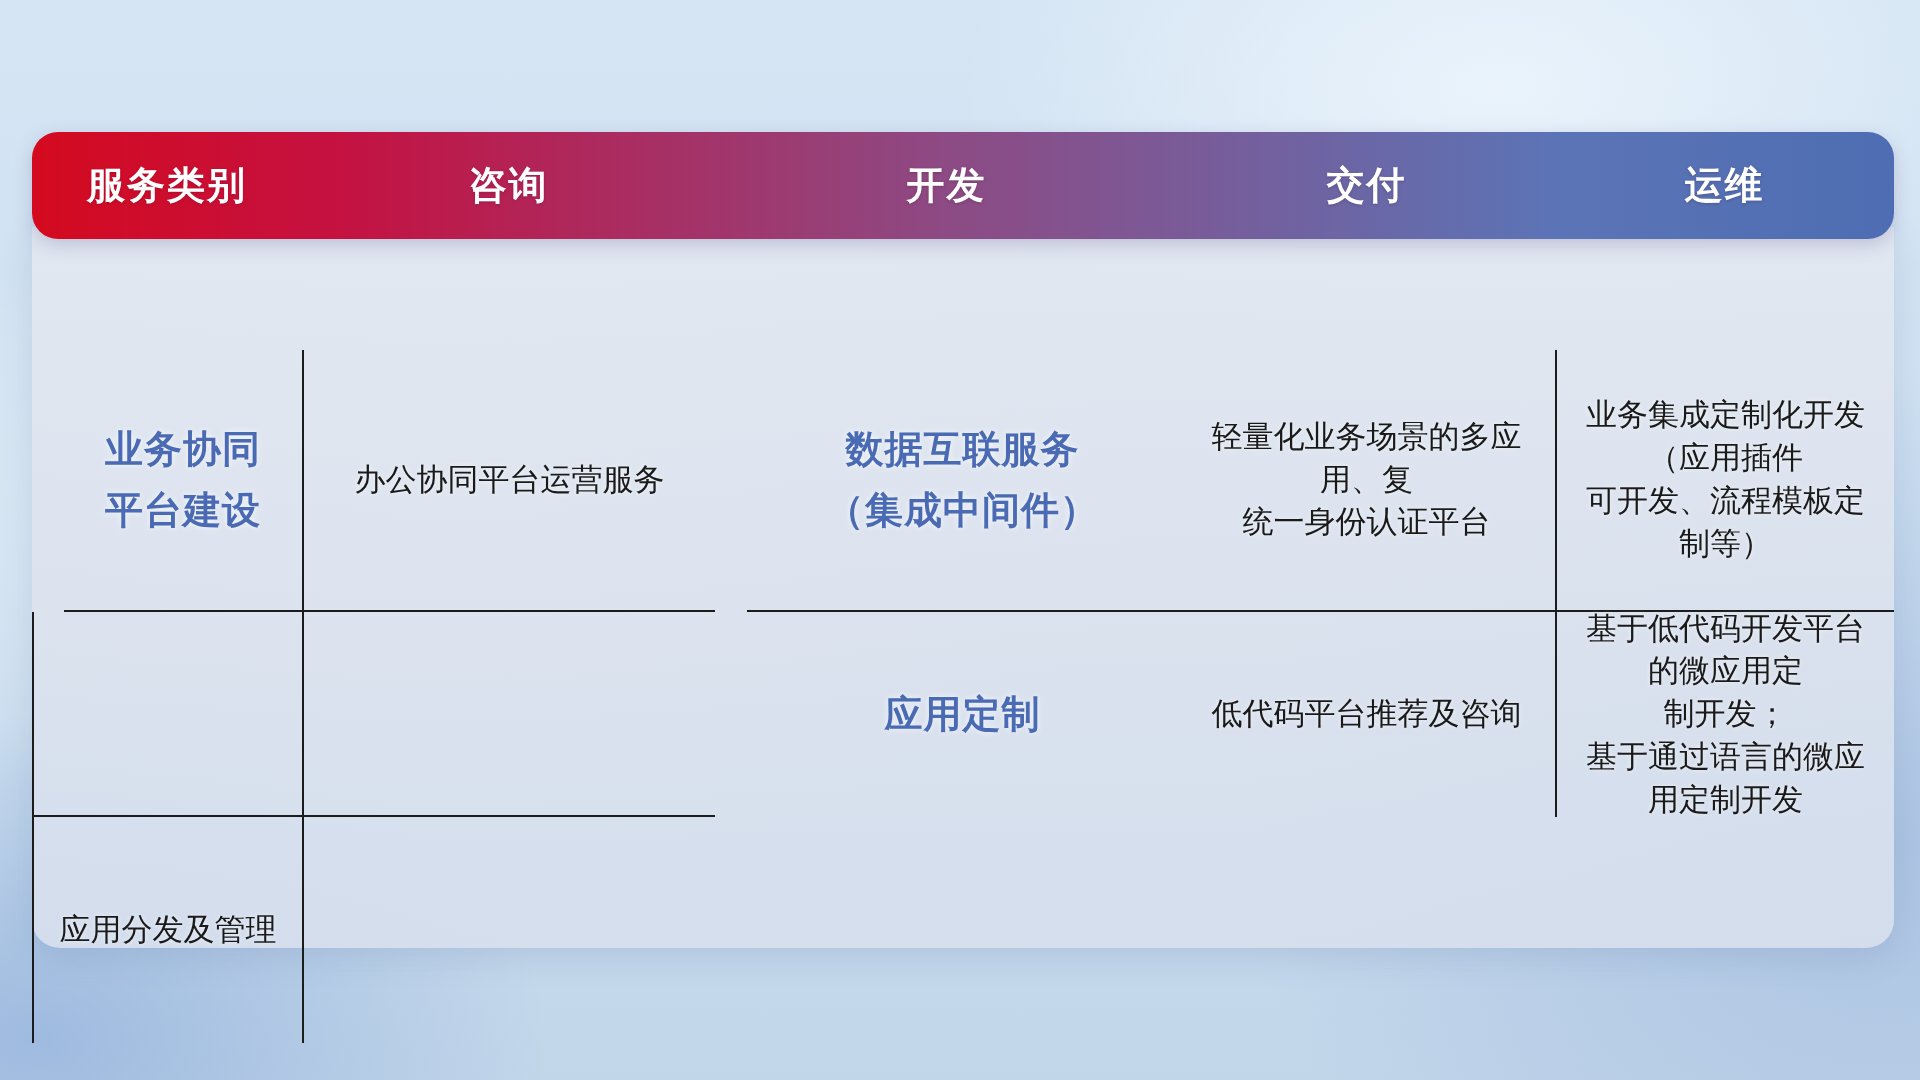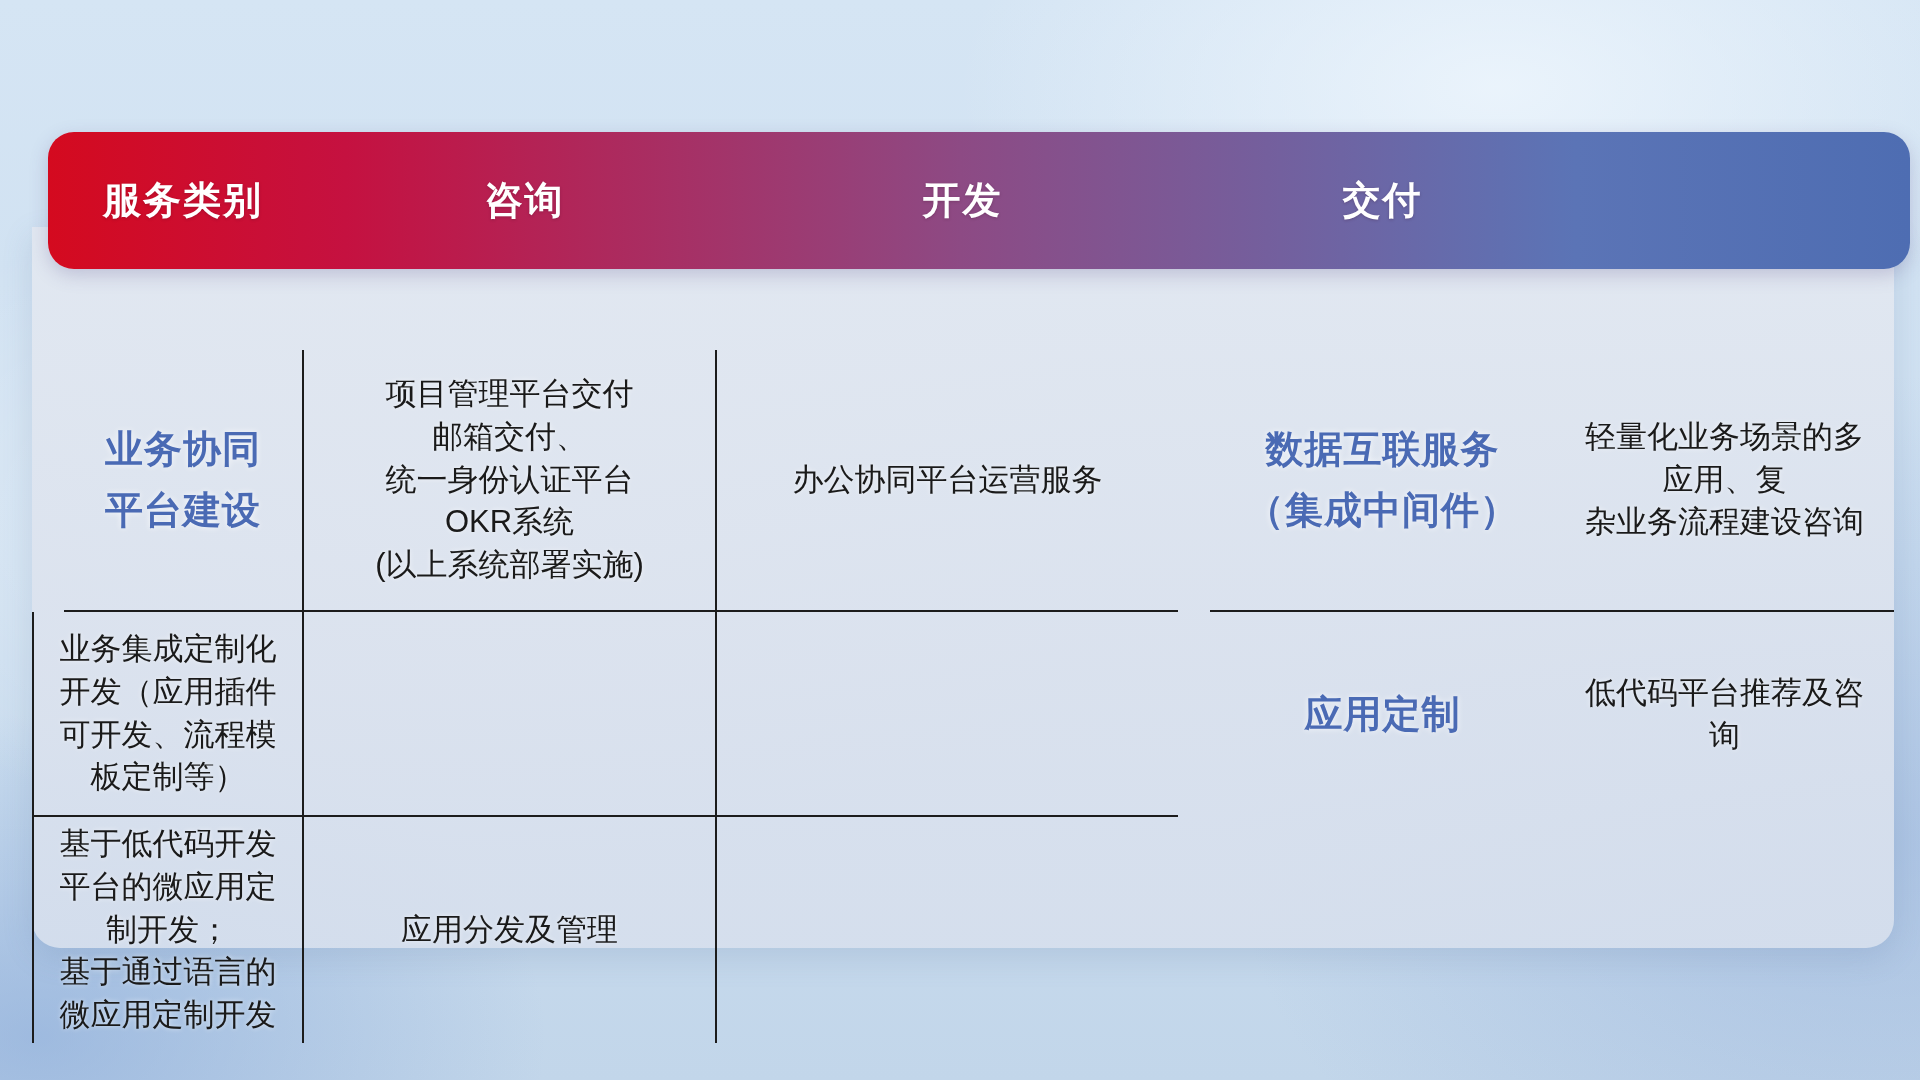--- a/index.html
+++ b/index.html
@@ -76,24 +76,24 @@
     color: #4a6ab4;
     line-height: 1.6;
     letter-spacing: 1px;
     padding: 0 20px;
     text-shadow: 0 0 6px rgba(255,255,255,0.8);
     margin-left: 32px;
   }
 
   .header-bar {
     position: absolute;
-    left: 16px;
+    left: 0;
     top: 0;
     width: 1862px;
-    height: 137px;
+    height: 107px;
     border-radius: 26px;
     background: linear-gradient(90deg, #d40a1f 0%, #c51140 16%, #8d4a84 49%, #5b74b6 82%, #4e6db2 100%);
     display: grid;
     grid-template-columns: 270px 413px 463px 377px 339px;
     box-shadow: 0 6px 18px rgba(90,80,140,0.25);
   }
 
   .header-cell {
     display: flex;
     align-items: center;
@@ -109,31 +109,26 @@
 <body>
 
 <div class="page">
   <div class="table-wrap">
 
     <div class="body-panel">
       <div class="grid">
 
         <div class="cell category h-line">业务协同
 平台建设</div>
-        <div class="cell h-line v-line">项目管理平台交付
-邮箱交付、
-统一身份认证平台
-OKR系统
-(以上系统部署实施)</div>
         <div class="cell h-line v-line">办公协同平台运营服务</div>
 
         <div class="cell category h-line">数据互联服务
 （集成中间件）</div>
         <div class="cell h-line">轻量化业务场景的多应用、复
-杂业务流程建设咨询</div>
+统一身份认证平台</div>
         <div class="cell h-line v-line">业务集成定制化开发（应用插件
 可开发、流程模板定制等）</div>
         <div class="cell h-line v-line"></div>
         <div class="cell h-line v-line"></div>
 
         <div class="cell category">应用定制</div>
         <div class="cell">低代码平台推荐及咨询</div>
         <div class="cell v-line">基于低代码开发平台的微应用定
 制开发；
 基于通过语言的微应用定制开发</div>
@@ -141,16 +136,17 @@
         <div class="cell v-line"></div>
 
       </div>
     </div>
 
     <div class="header-bar">
       <div class="header-cell">服务类别</div>
       <div class="header-cell">咨询</div>
       <div class="header-cell">开发</div>
       <div class="header-cell">交付</div>
+      <div class="header-cell">运维</div>
     </div>
 
   </div>
 </div>
 
 </body></html>

